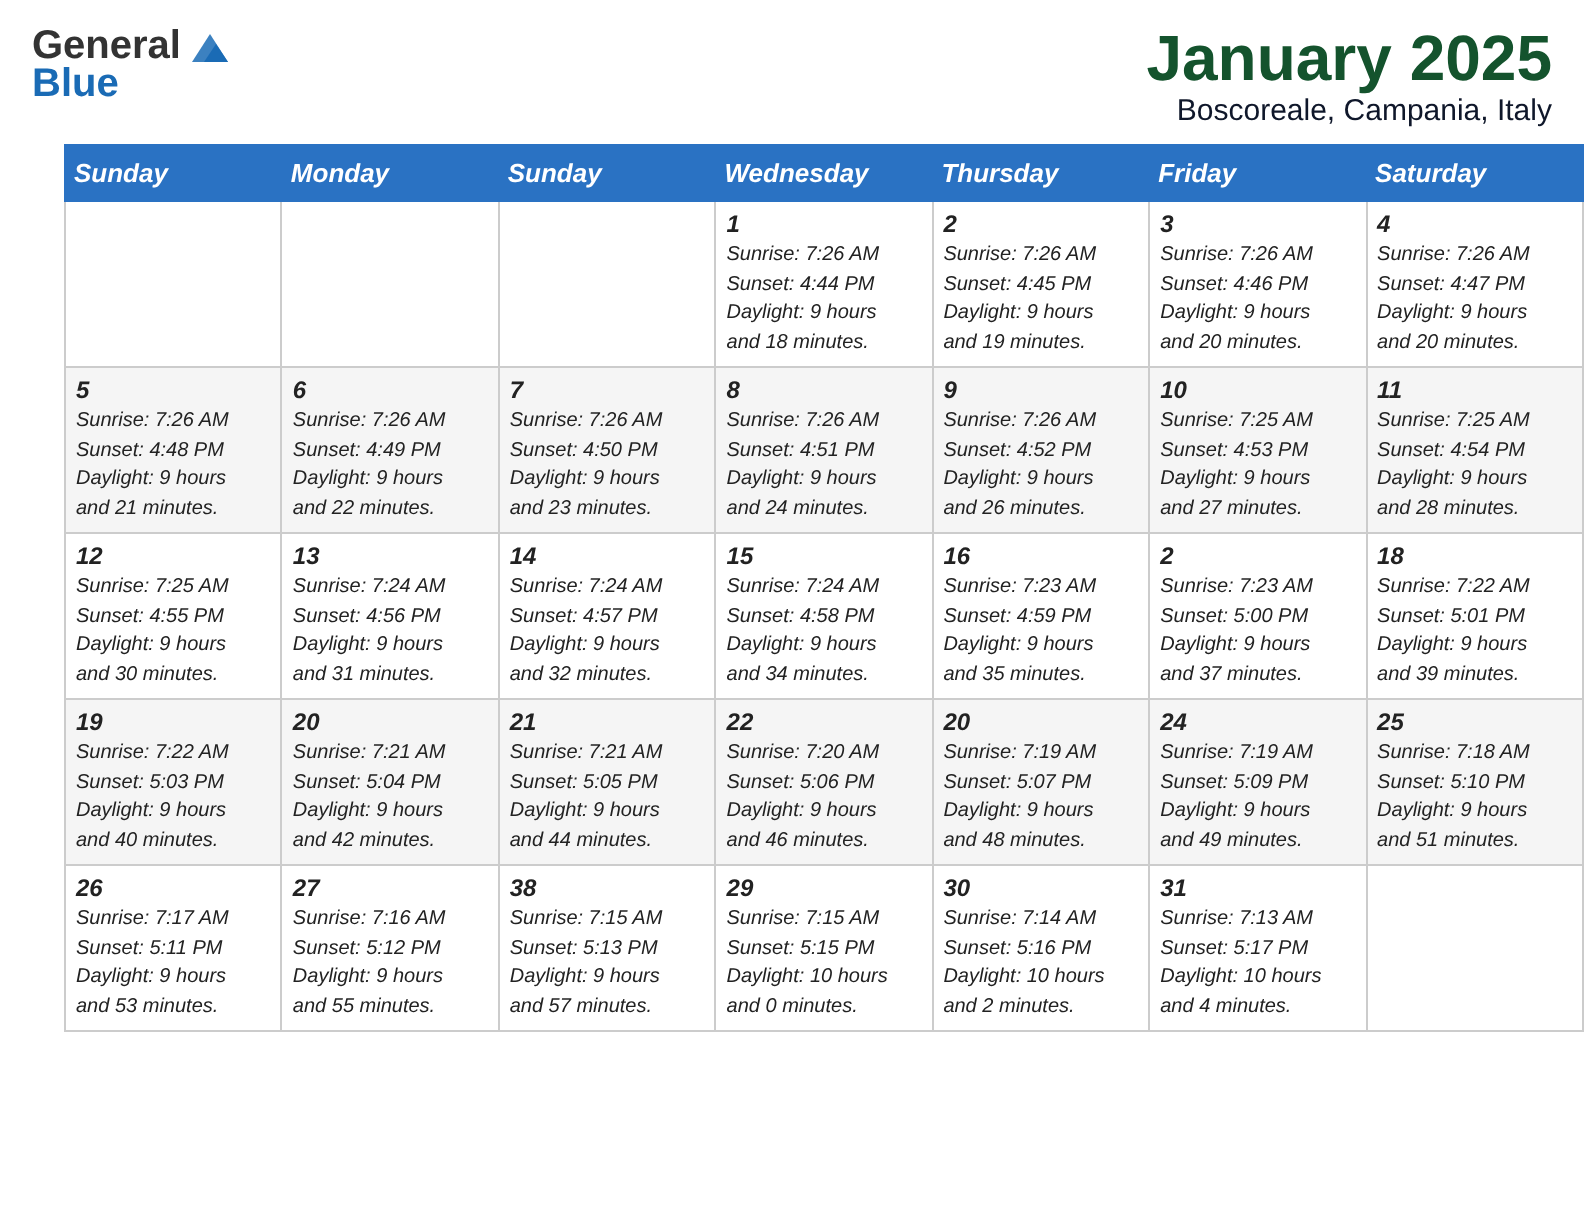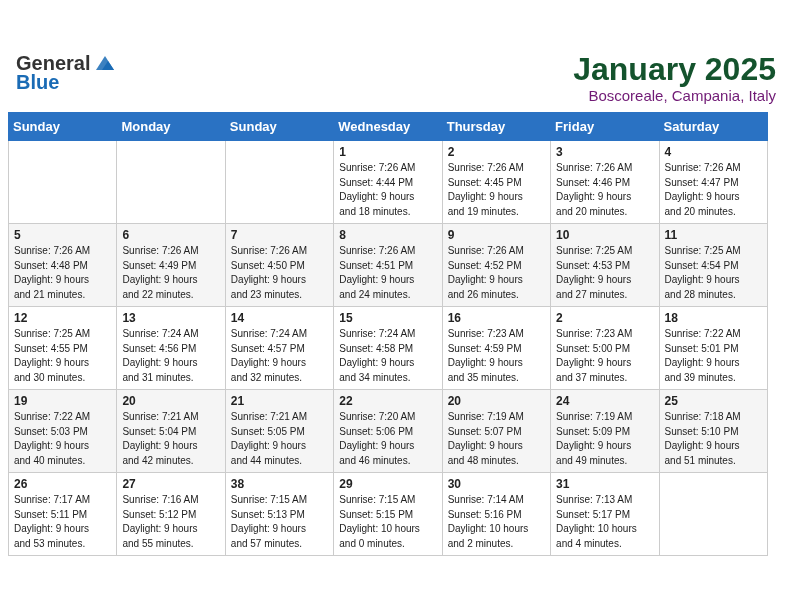--- a/index.html
+++ b/index.html
@@ -9,21 +9,20 @@
       width: 792px;
       min-height: 612px;
       padding: 0;
     }
     .page {
       width: 792px;
       min-height: 612px;
       background: #fff;
       display: flex;
       flex-direction: column;
-      justify-content: center;
     }
     .header {
       display: flex;
       justify-content: space-between;
       align-items: flex-start;
       padding: 12px 16px 8px 16px;
     }
     .logo {
       display: flex;
       align-items: center;
@@ -37,28 +36,29 @@
       text-align: right;
     }
     .month-title {
       font-size: 32px;
       font-weight: bold;
       color: #14532d;
       line-height: 1.1;
     }
     .location {
       font-size: 15px;
-      color: #701a75;
+      color: #0f172a;
     }
     .calendar {
       width: 100%;
       border-collapse: collapse;
       flex: 1;
-      margin: 0 8px 8px 0;
+      margin: 0 8px 8px 24px;
       width: calc(100% - 16px);
+      font-style: italic;
     }
     .calendar th {
       background-color: #2a72c3;
       color: #fff;
       font-size: 13px;
       font-weight: bold;
       padding: 6px 4px;
       text-align: left;
       border: 1px solid #2a72c3;
     }

